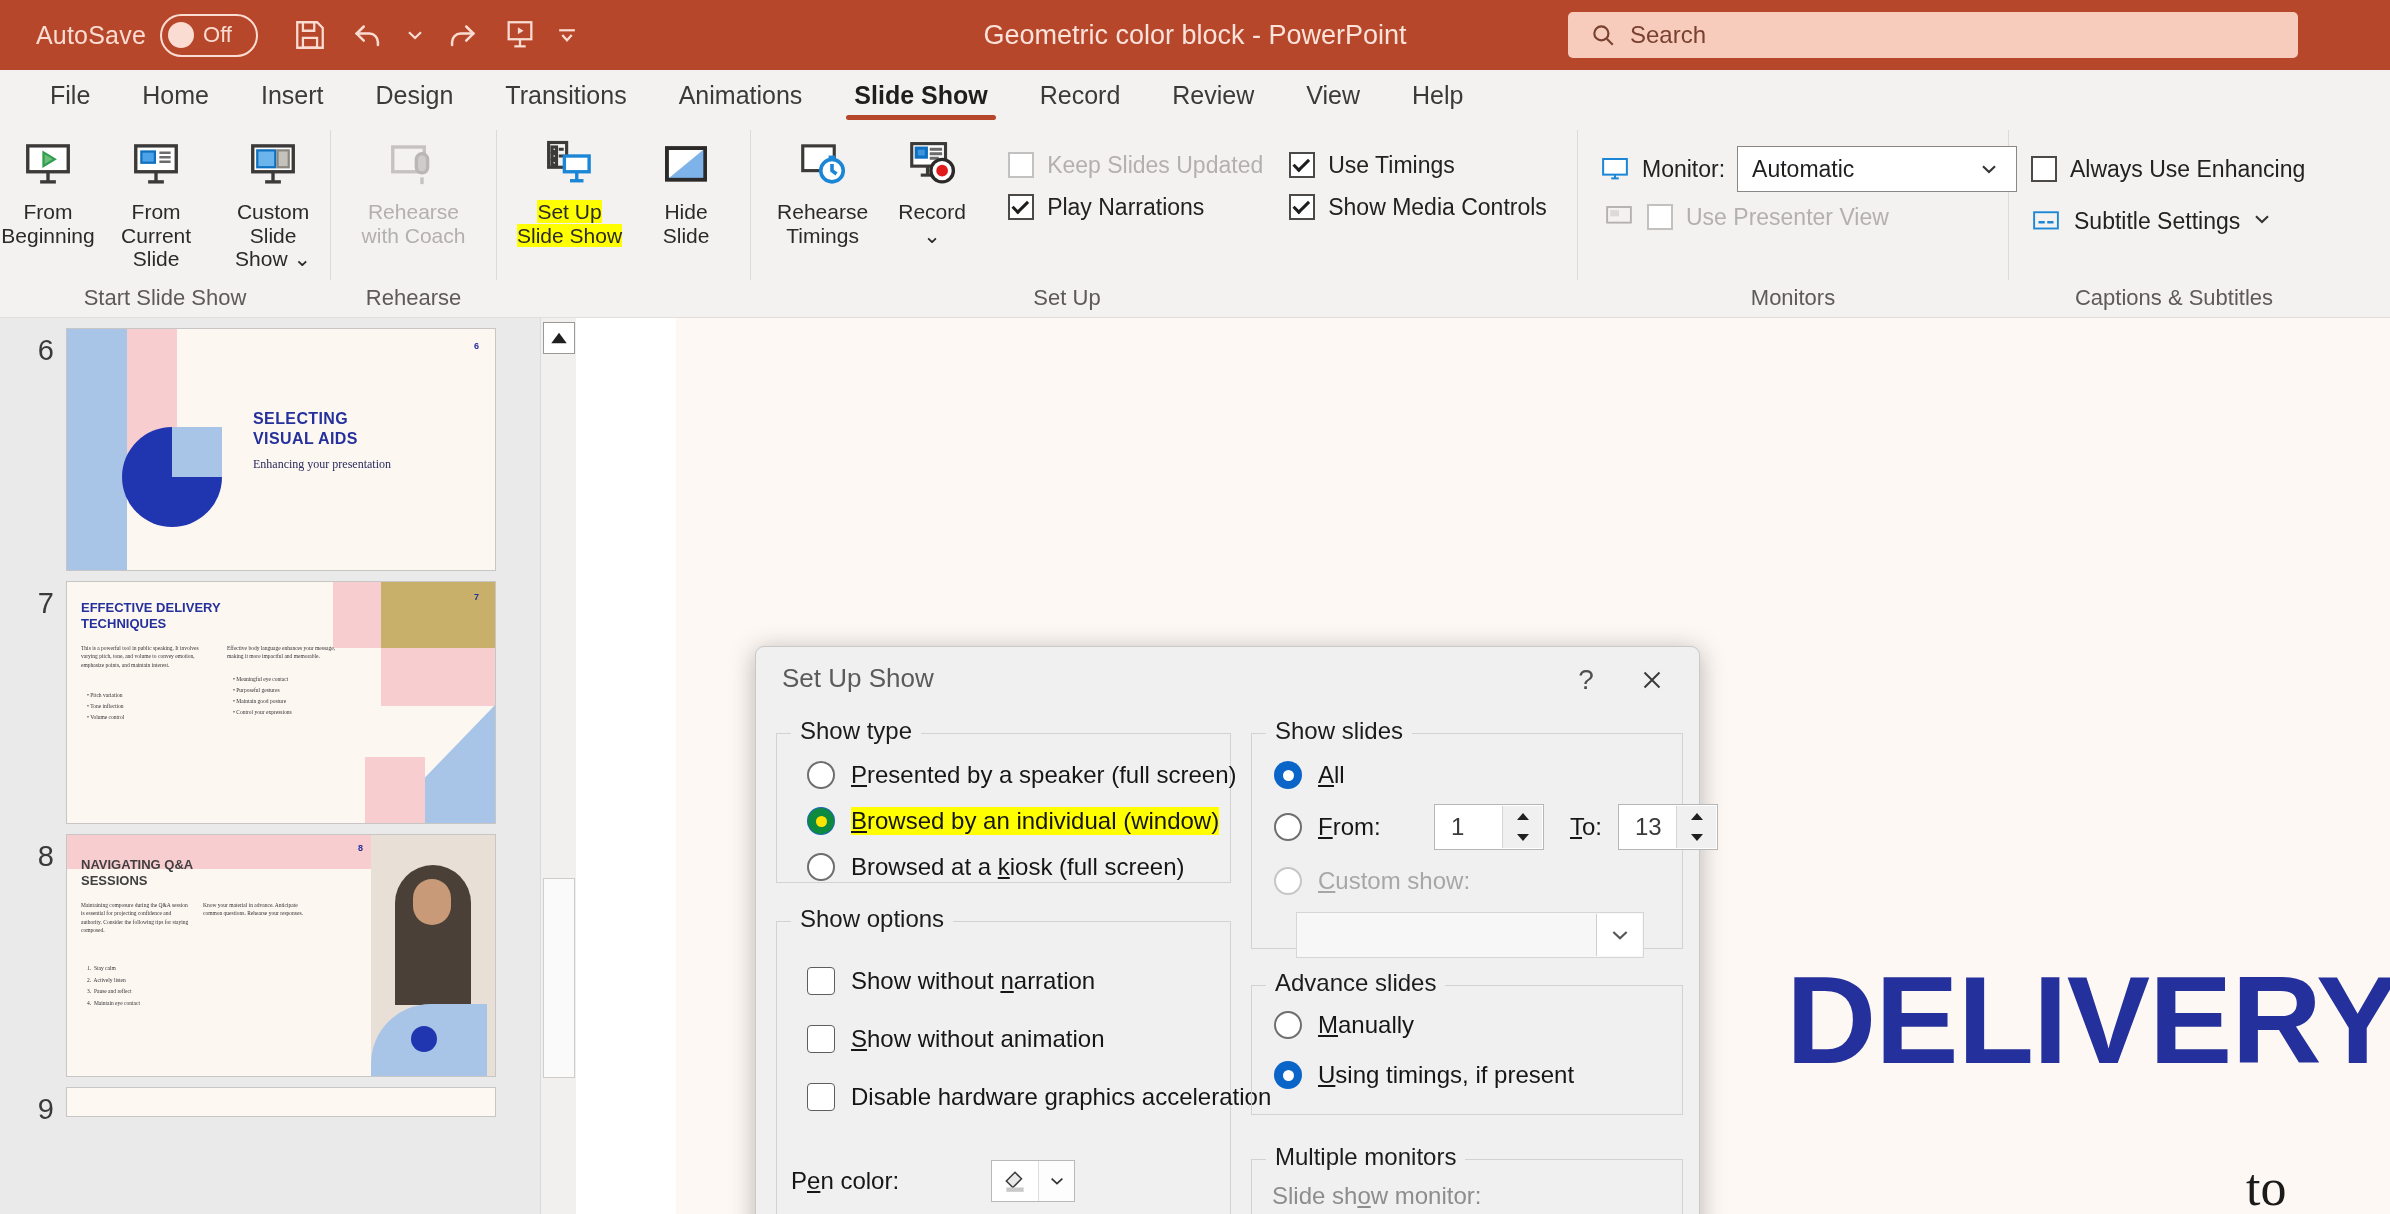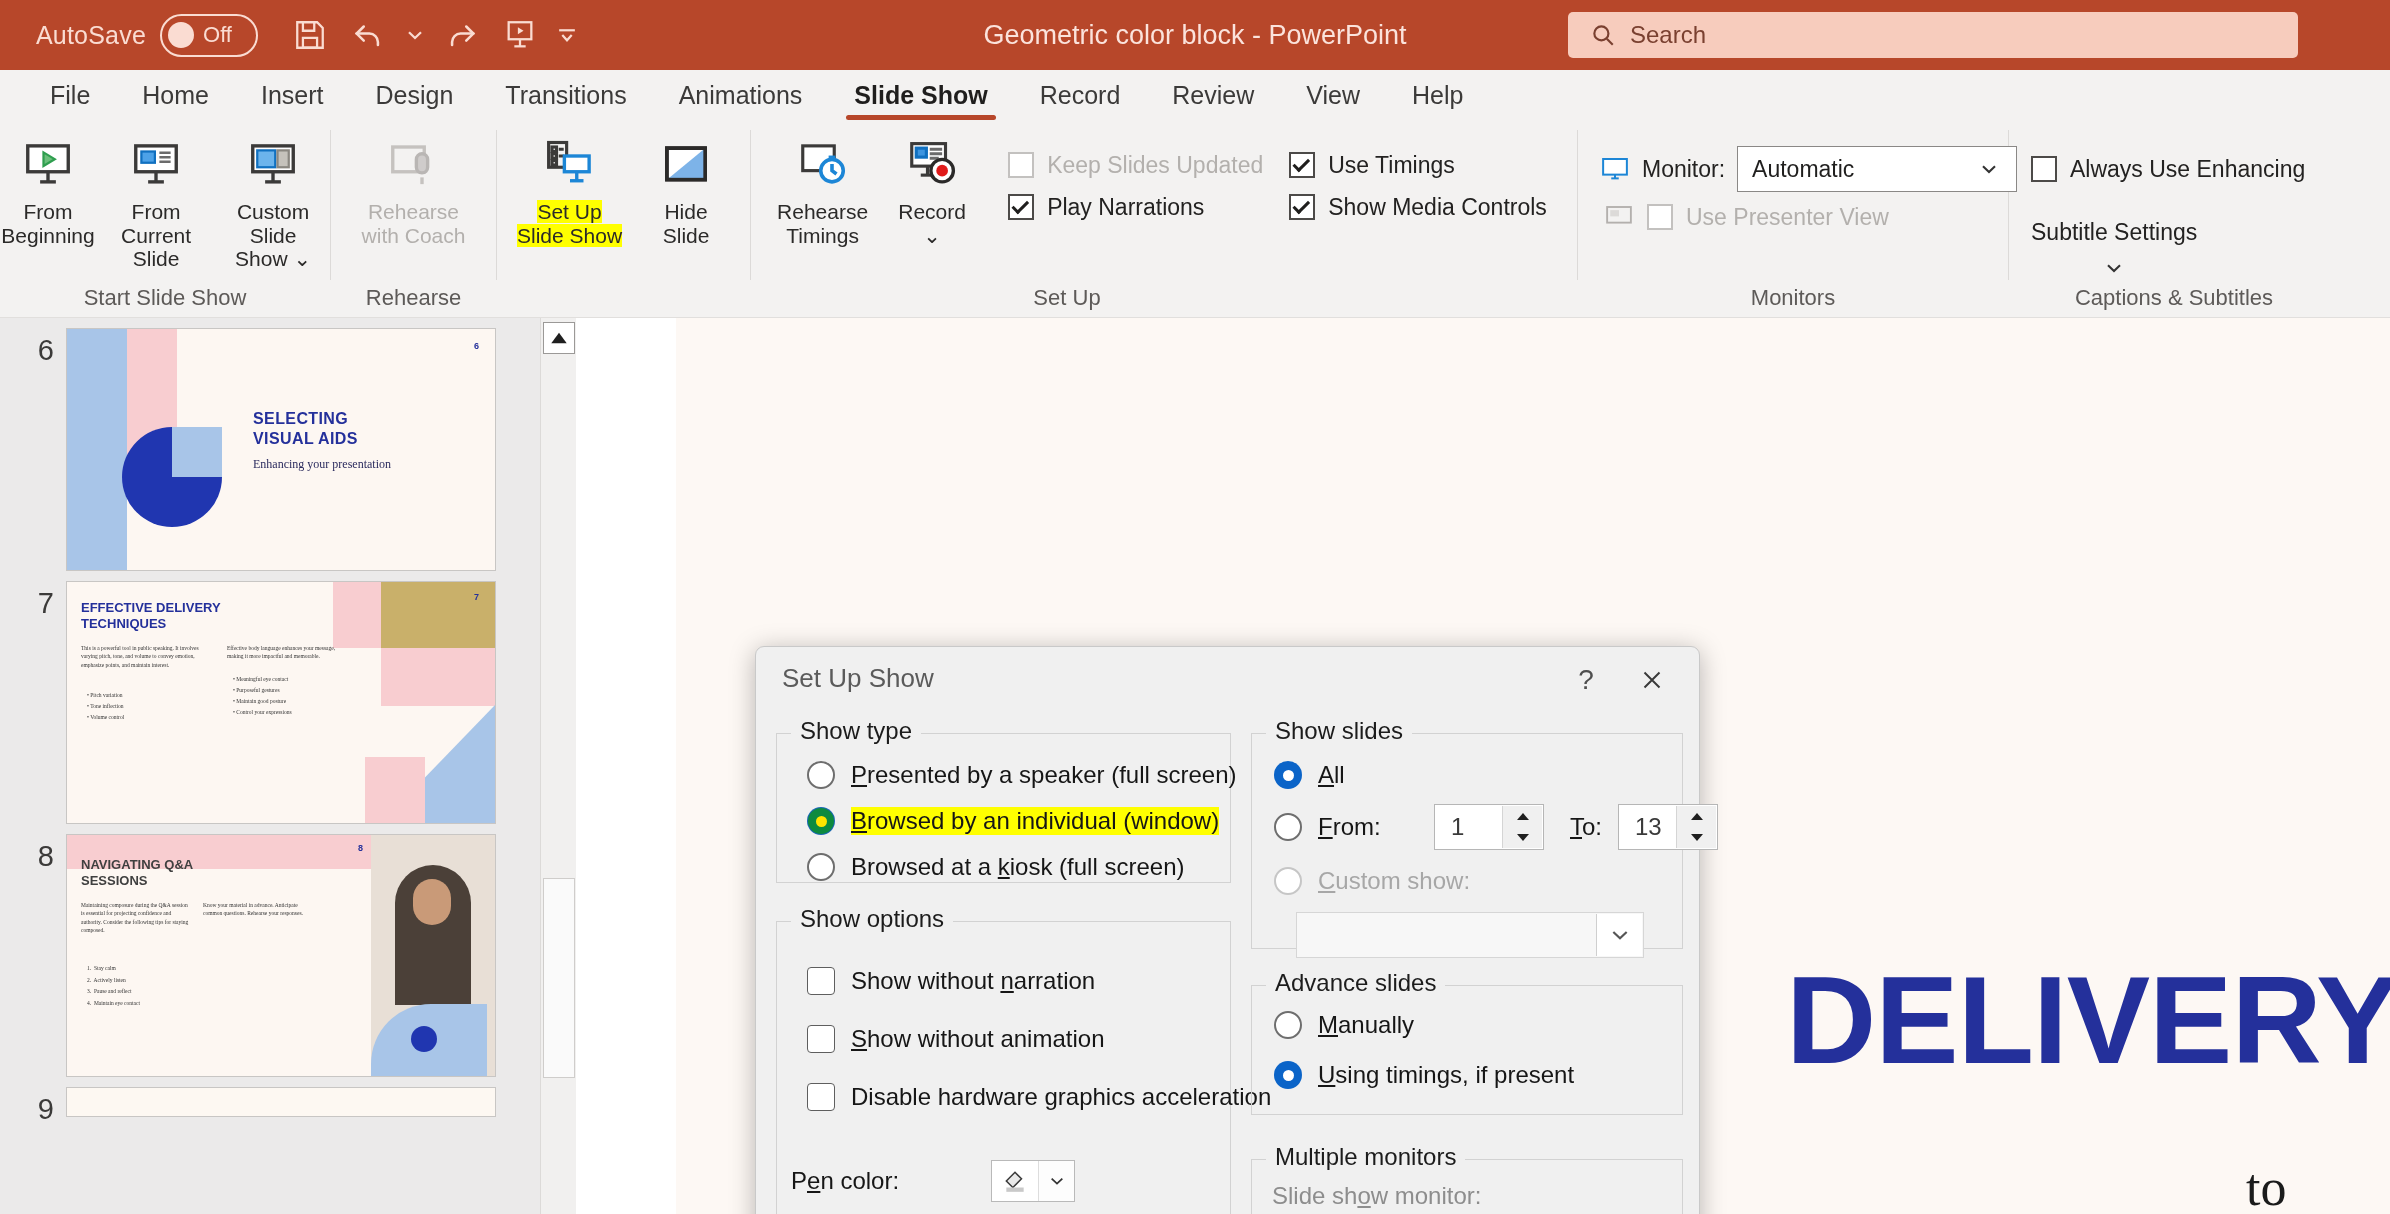--- a/index.html
+++ b/index.html
@@ -403,21 +403,21 @@
     </div>
     <div class="gtitle">Monitors</div>
   </div>
   <div class="sep"></div>
 
   <div class="rgroup" style="width:330px; align-items:flex-start; padding-left:22px;">
     <div class="chkrow" style="margin-top:18px;">
       <span class="chkbox"></span>
       <span class="chklabel">Always Use Enhancing</span>
     </div>
-    <div class="chkrow" style="margin-top:16px;flex-direction:column;">
+    <div class="chkrow" style="margin-top:10px;">
       <svg width="30" height="30" viewBox="0 0 24 24" fill="none" stroke="#1c86d6" stroke-width="1.5">
         <rect x="2.5" y="5" width="19" height="13"></rect>
           <path d="M6 13h5M13 13h5" stroke="#1c86d6" stroke-width="2"></path>
       </svg>
       <span class="chklabel">Subtitle Settings</span>
       <span>
         <svg width="18" height="18" viewBox="0 0 12 12" fill="none" stroke="#333" stroke-width="1.4">
             <path d="M2 4.2 6 8 10 4.2"></path>
           </svg>
       </span>

